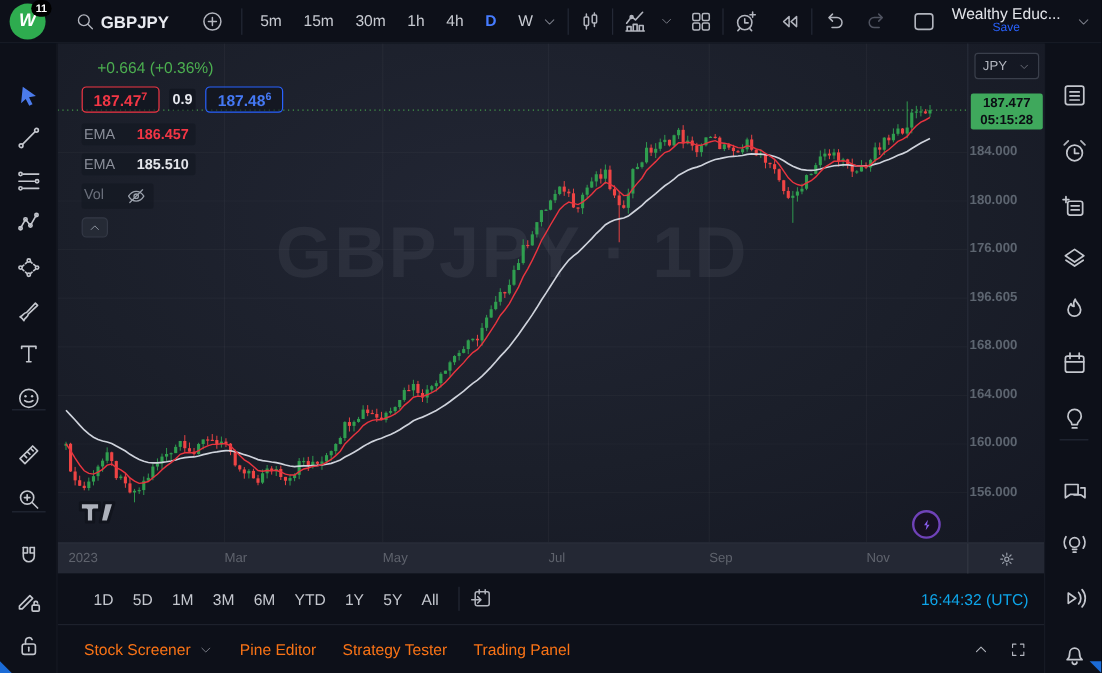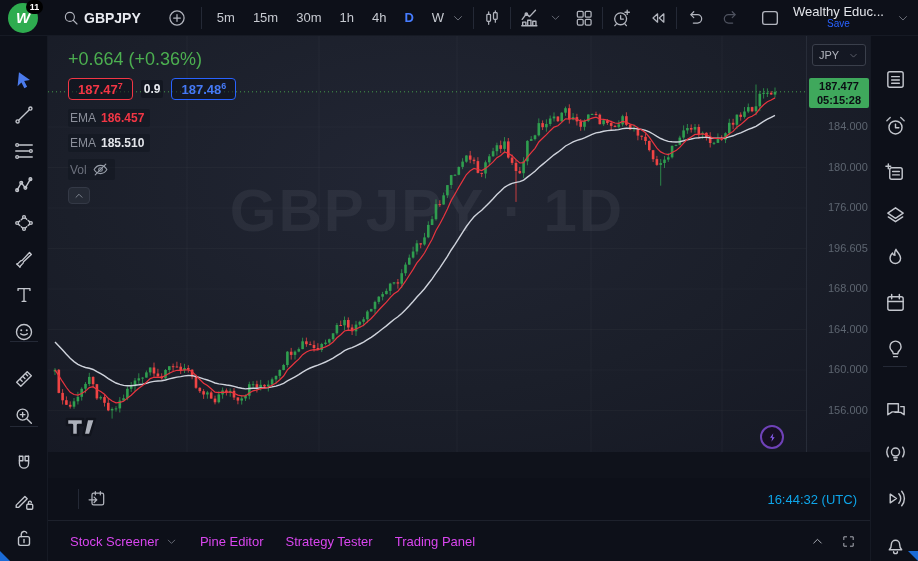--- a/index.html
+++ b/index.html
@@ -38,56 +38,56 @@
   .corner-tri-r { position:absolute; right:0; bottom:0; width:0; height:0; border-right:10px solid #1b6bd6; border-bottom:10px solid transparent; top:auto; }
 
   
   .chart-region { position:absolute; left:48px; top:36px; width:822px; height:416px; background:radial-gradient(ellipse at 45% 35%, #222634 0%, #1b1f2a 55%, #151823 100%); }
   .pane-svg { position:absolute; left:0; top:0; }
   .watermark-1 { position:absolute; left:0; top:140px; width:758px; text-align:center; font-size:60px; font-weight:700; color:rgba(165,173,190,0.09); letter-spacing:2px; pointer-events:none; }
   .watermark-2 { position:absolute; left:0; top:242px; width:758px; text-align:center; font-size:41px; font-weight:400; color:rgba(165,173,190,0.085); pointer-events:none; }
   .tv-mark { position:absolute; left:16px; top:378px; opacity:0.85; }
 
   .legend { position:absolute; left:20px; top:13px; z-index:5; }
-  .legend-change { font-size:18px; color:#4caf50; margin-bottom:8px; }
+  .legend-change { font-size:13px; color:#4caf50; margin-bottom:8px;margin-left:13px; }
   .quote-row { display:flex; align-items:center; gap:8px; margin-bottom:9px; }
   .quote-box { border:1px solid; border-radius:4px; padding:2px 9px; font-size:13px; font-weight:700; background:rgba(13,16,25,0.55); cursor:pointer; }
   .quote-box sup { font-size:9px; }
   .bid { border-color:#f23645; color:#f23645; }
   .ask { border-color:#2962ff; color:#4579f5; }
   .spread { font-size:12px; font-weight:700; color:#e8eaf0; background:rgba(13,16,25,0.55); padding:2px 3px; border-radius:2px; }
-  .ind-row { display:flex; align-items:center; gap:5px; font-size:12px; margin-bottom:7px; background:rgba(16,19,28,0.45); width:fit-content; padding:2px 6px 2px 2px; border-radius:2px; cursor:pointer; }
+  .ind-row { display:flex; align-items:flex-start; gap:18px; font-size:12px; margin-bottom:7px; background:rgba(16,19,28,0.45); width:fit-content; padding:2px 6px 2px 2px; border-radius:2px; cursor:pointer; }
   .ind-label { color:#8b8f9a; }
   .ind-val-red { color:#f23645; font-weight:600; }
   .ind-val-white { color:#e3e5ea; font-weight:600; }
   .vol-label { color:#6b707c; }
   .collapse-btn { width:22px; height:17px; background:#252a35; border:1px solid #343946; border-radius:4px; display:flex; align-items:center; justify-content:center; color:#9aa0ab; cursor:pointer; margin-top:3px; }
 
   .flash-btn { position:absolute; left:712px; top:389px; width:24px; height:24px; border-radius:50%; border:2px solid #6f42b8; background:#160f22; color:#8a5df2; display:flex; align-items:center; justify-content:center; cursor:pointer; }
 
   
   .price-axis { position:absolute; left:758px; top:0; width:64px; height:416px; border-left:1px solid #272c38; }
   .jpy-btn { position:absolute; left:5px; top:8px; width:54px; height:22px; border:1px solid #3a3f4b; border-radius:3px; display:flex; align-items:center; justify-content:space-between; padding:0 6px; font-size:11px; color:#b2b5be; cursor:pointer; background:rgba(13,16,25,0.3); }
-  .pa-label { position:absolute; left:21px; font-size:11px; color:#5d6570; }
+  .pa-label { position:absolute; left:1px; font-size:11px; color:#5d6570;font-weight:bold; }
   .price-badge { position:absolute; left:2px; width:60px; border-radius:2px; background:#3fa85c; color:#0b0e14; font-size:11px; font-weight:700; text-align:center; line-height:14px; padding:1px 0; cursor:pointer; }
 
   
   .time-axis { position:absolute; left:48px; top:452px; width:822px; height:26px; background:#242834; border-top:1px solid #2a2f3b; z-index:6; }
   .ta-label { position:absolute; top:6px; font-size:11px; color:#5f636d; cursor:default; }
   .ta-corner { position:absolute; left:758px; top:0; width:64px; height:26px; border-left:1px solid #323743; display:flex; align-items:center; justify-content:center; color:#9aa0ab; cursor:pointer; }
 
   
   .bottom-bar { position:absolute; left:48px; top:478px; width:822px; height:42px; background:#0d1019; display:flex; align-items:center; z-index:10; }
   .range-btn { font-size:13px; color:#c4c7ce; padding:4px 8px; border-radius:4px; cursor:pointer; }
   .bb-sep { width:1px; height:20px; background:#242936; margin:0 8px; }
   .clock { position:absolute; right:13px; font-size:13px; color:#0ea5e9; cursor:pointer;margin-left:30px; }
 
   
   .tabs-row { position:absolute; left:48px; top:520px; width:822px; height:41px; background:#0d1019; border-top:1px solid #1d212c; display:flex; align-items:center; z-index:10; }
-  .tab { display:flex; align-items:center; gap:6px; font-size:13px; color:#d946ef; margin-left:22px; cursor:pointer; white-space:nowrap; }
+  .tab { display:flex; align-items:center; gap:6px; font-size:13px; color:#f97316; margin-left:22px; cursor:pointer; white-space:nowrap; }
   .tab:first-child { margin-left:22px; }
   .tabs-right { position:absolute; right:14px; display:flex; align-items:center; gap:16px; color:#b2b5be; }
 </style>
 </head>
 <body>
 
 <div id="root">
 
   <div class="topbar">
     <div class="logo-wrap">
@@ -754,23 +754,48 @@
         <div class="pa-label" style="top: 124.5px;">180.000</div>
         <div class="pa-label" style="top: 165px;">176.000</div>
         <div class="pa-label" style="top: 205.5px;">196.605</div>
         <div class="pa-label" style="top: 246px;">168.000</div>
         <div class="pa-label" style="top: 286.5px;">164.000</div>
         <div class="pa-label" style="top: 327px;">160.000</div>
         <div class="pa-label" style="top: 367.5px;">156.000</div>
       </div>
   </div>
 
+  <div class="time-axis" id="time-axis">
+    <div class="ta-corner">
+        <svg width="16" height="16" viewBox="0 0 24 24" fill="none" stroke="currentColor" stroke-width="1.5" stroke-linecap="round" stroke-linejoin="round">
+          <circle cx="12" cy="12" r="2.6"></circle>
+          <path d="M12 4.5v2.3M12 17.2v2.3M4.5 12h2.3M17.2 12h2.3M6.7 6.7l1.6 1.6M15.7 15.7l1.6 1.6M17.3 6.7l-1.6 1.6M8.3 15.7l-1.6 1.6"></path>
+        </svg>
+      </div>
+  <div class="ta-label" style="left: 9px;">2023</div>
+      <div class="ta-label" style="left: 139px;">Mar</div>
+      <div class="ta-label" style="left: 271px;">May</div>
+      <div class="ta-label" style="left: 409px;">Jul</div>
+      <div class="ta-label" style="left: 543px;">Sep</div>
+      <div class="ta-label" style="left: 674px;">Nov</div>
+    </div>
 
   <div class="bottom-bar">
     <div style="width:22px"></div>
+    <div id="range-row" style="display:flex;align-items:center">
+        <div class="range-btn">1D</div>
+        <div class="range-btn">5D</div>
+        <div class="range-btn">1M</div>
+        <div class="range-btn">3M</div>
+        <div class="range-btn">6M</div>
+        <div class="range-btn">YTD</div>
+        <div class="range-btn">1Y</div>
+        <div class="range-btn">5Y</div>
+        <div class="range-btn">All</div>
+      </div>
     <div class="bb-sep"></div>
     <div class="tb-ico">
         <svg width="20" height="20" viewBox="0 0 24 24" fill="none" stroke="currentColor" stroke-width="1.5" stroke-linecap="round" stroke-linejoin="round">
           <rect x="6" y="5" width="14" height="14" rx="2"></rect>
           <path d="M10 3v4M16 3v4"></path>
           <path d="M2.5 13h9M8.5 9.8L11.8 13l-3.3 3.2"></path>
         </svg>
       </div>
     <div class="clock">16:44:32 (UTC)</div>
   </div>

